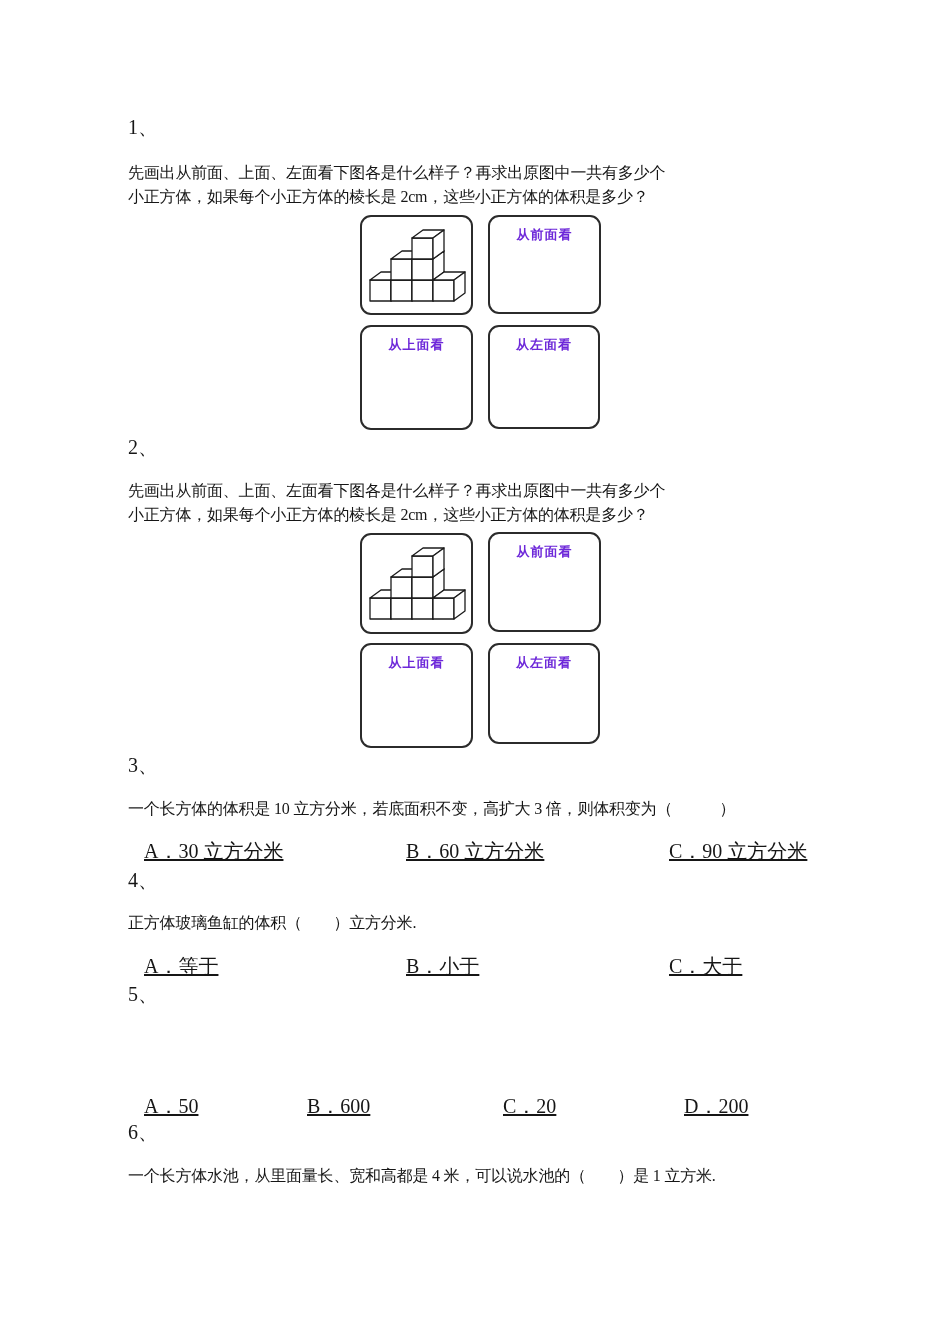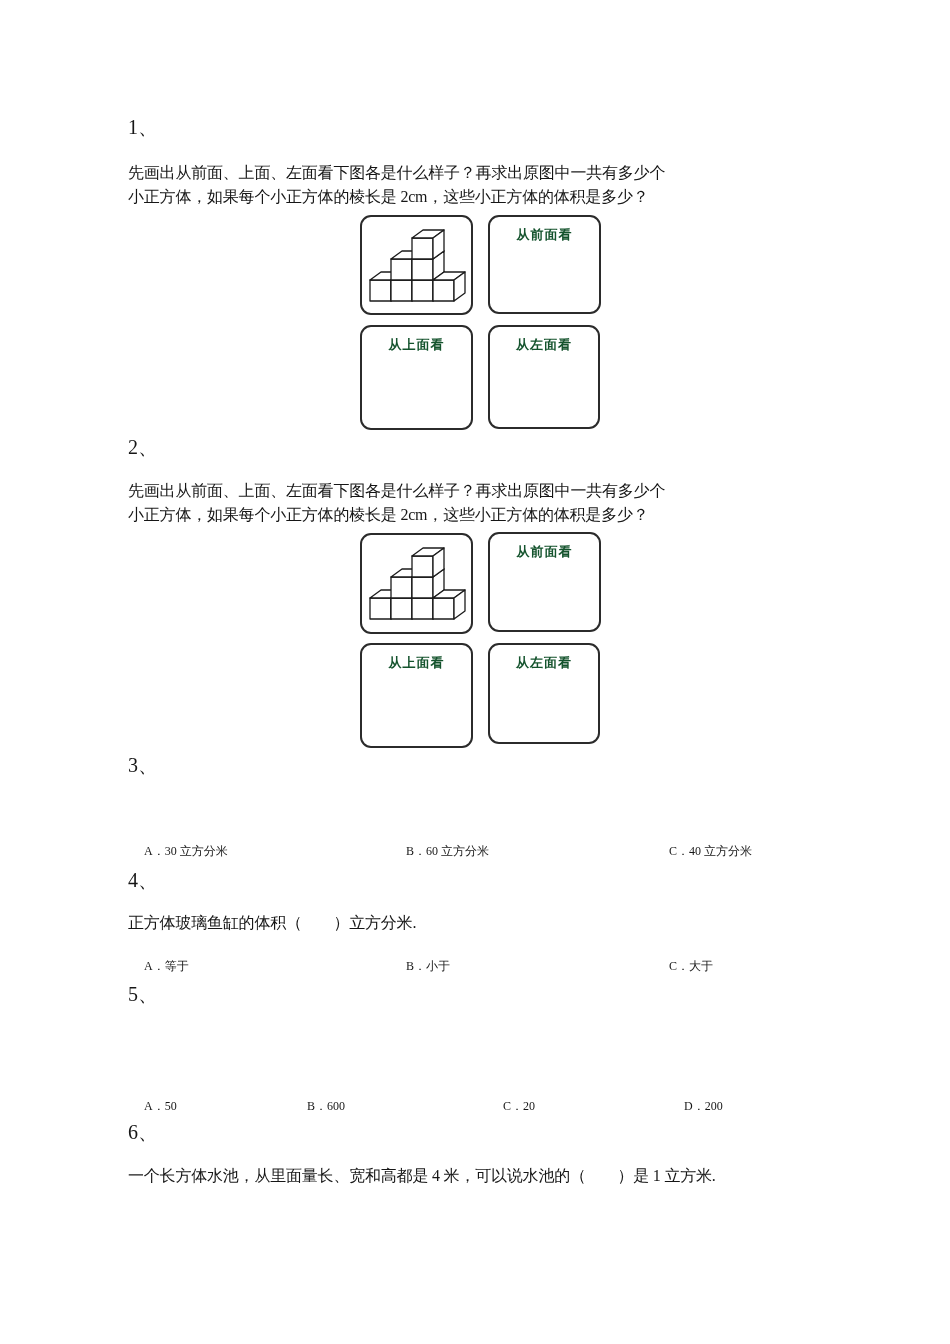--- a/index.html
+++ b/index.html
@@ -8,37 +8,37 @@
     width: 950px;
     height: 1344px;
     background: #ffffff;
     color: #161616;
     font-family: "Liberation Serif", "DejaVu Serif", serif;
     overflow: hidden;
   }
   .abs { position: absolute; white-space: nowrap; }
   .qnum  { font-size: 20px; line-height: 22px; }
   .qtext { font-size: 16px; line-height: 24px; letter-spacing: -0.2px; }
-  .opt   { font-size: 12px; line-height: 22px; }
+  .opt   { font-size: 20px; line-height: 22px; text-decoration: underline; }
   .box {
     position: absolute;
     border: 2px solid #2b2b2b;
     border-radius: 11px;
     background: #ffffff;
     box-sizing: border-box;
   }
   .box-label {
     display: block;
     margin-top: 9px;
     text-align: center;
     font-family: Liberation Serif, serif;
     font-weight: 700;
     font-size: 13px;
     letter-spacing: 1px;
-    color: #14532d;
+    color: #6d28d9;
   }
   svg.cubes {
     position: absolute;
     left: 7px;
     top: 12px;
     width: 97px;
     height: 74px;
   }
   svg.cubes polygon {
     fill: #ffffff;
@@ -128,23 +128,24 @@
     <span class="box-label">从前面看</span>
   </div>
   <div class="box" style="left:360px; top:643px; width:113px; height:105px">
     <span class="box-label">从上面看</span>
   </div>
   <div class="box" style="left:488px; top:643px; width:112px; height:101px">
     <span class="box-label">从左面看</span>
   </div>
 
   <div class="abs qnum" style="left:128px; top:754px">3、</div>
+  <div class="abs qtext" style="left:128px; top:797px">一个长方体的体积是 10 立方分米，若底面积不变，高扩大 3 倍，则体积变为（　　　）</div>
   <span class="abs opt" style="left:144px; top:840px">A．30 立方分米</span>
   <span class="abs opt" style="left:406px; top:840px">B．60 立方分米</span>
-  <span class="abs opt" style="left:669px; top:840px">C．40 立方分米</span>
+  <span class="abs opt" style="left:669px; top:840px">C．90 立方分米</span>
 
   <div class="abs qnum" style="left:128px; top:869px">4、</div>
   <div class="abs qtext" style="left:128px; top:911px">正方体玻璃鱼缸的体积（　　）立方分米.</div>
   <span class="abs opt" style="left:144px; top:955px">A．等于</span>
   <span class="abs opt" style="left:406px; top:955px">B．小于</span>
   <span class="abs opt" style="left:669px; top:955px">C．大于</span>
 
   <div class="abs qnum" style="left:128px; top:983px">5、</div>
   <div class="abs qtext" style="left:128px; top:1026px">
   </div>

